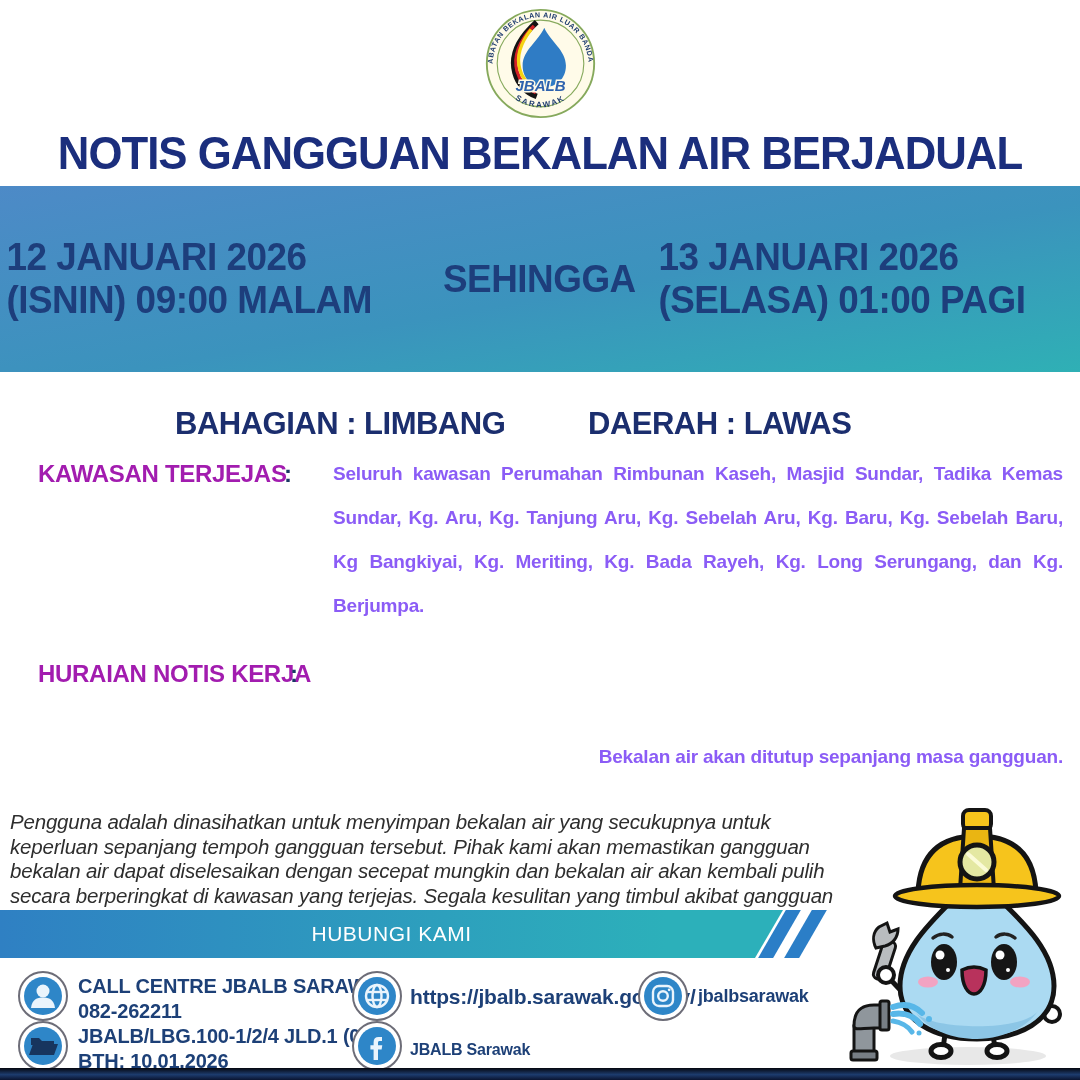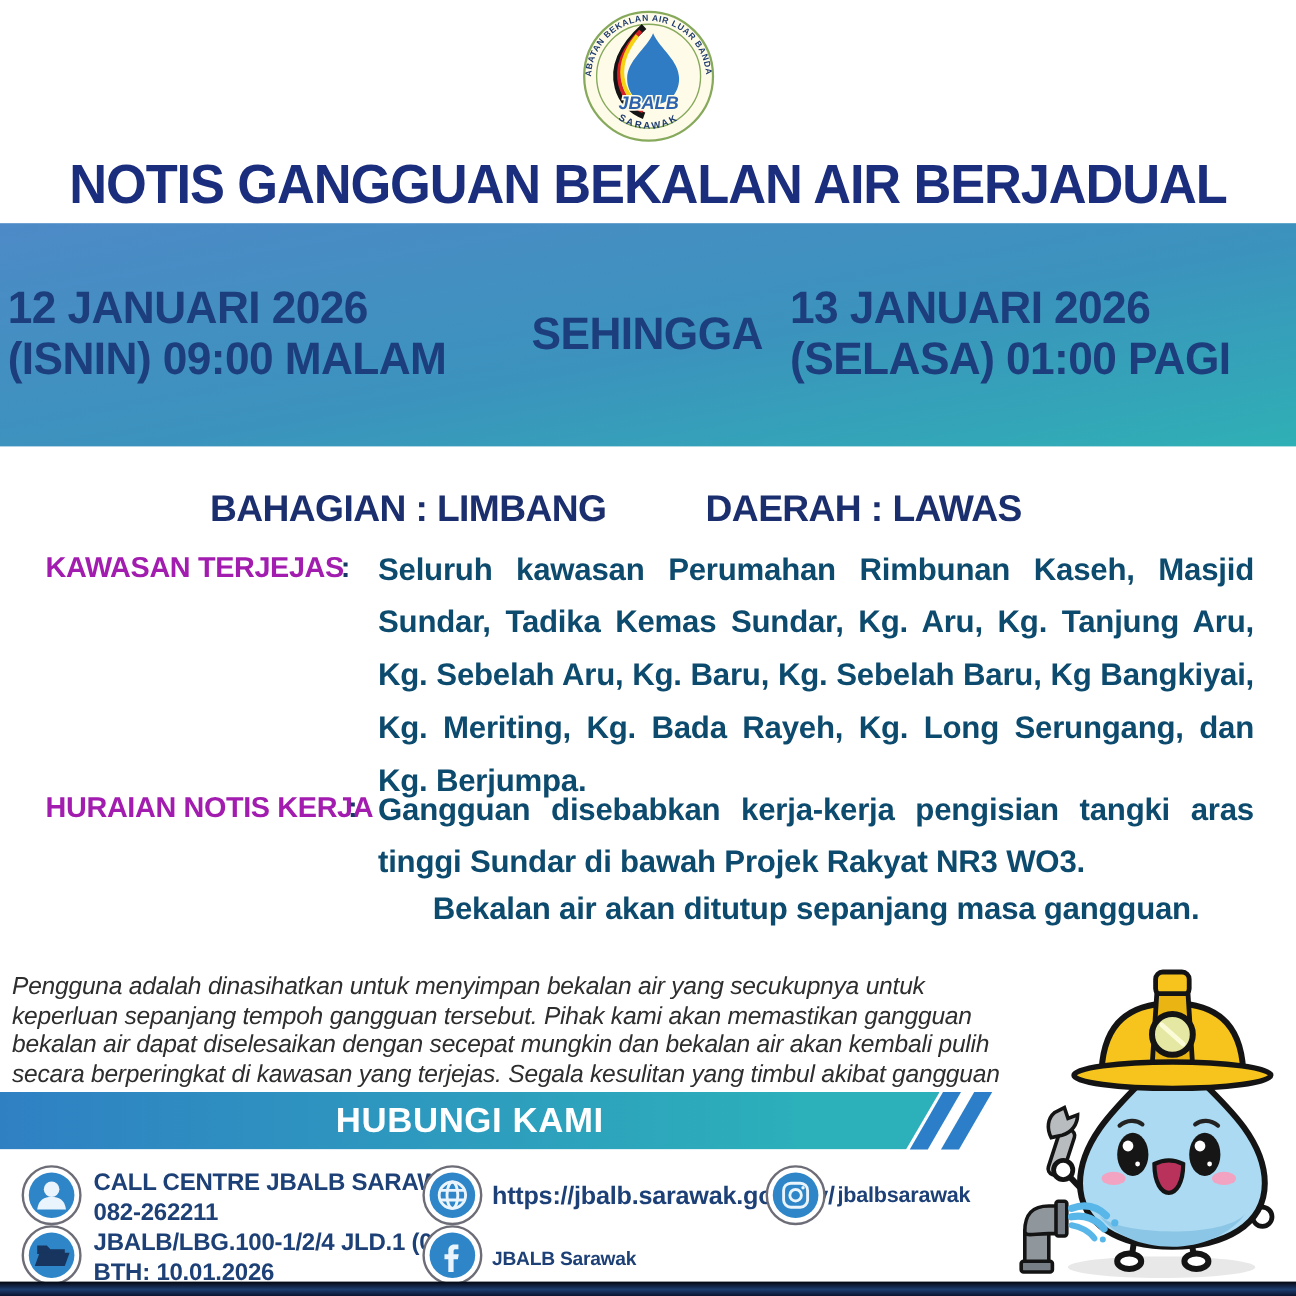--- a/index.html
+++ b/index.html
@@ -16,34 +16,34 @@
                background:linear-gradient(170deg,#4d8ac7 0%,#3b93bd 55%,#2fb0b5 100%);
                display:flex;flex-direction:row;justify-content:center;align-items:center;gap:13px;}
   .date-line{color:#1d3e7c;font-size:38px;font-weight:700;letter-spacing:-0.5px;transform:scaleX(.97);}
 
   
   .region{top:406px;color:#1b2e6e;font-size:31px;font-weight:700;letter-spacing:-0.5px;}
 
   
   .sec-label{color:#a21caf;font-size:24px;font-weight:700;line-height:44px;letter-spacing:-0.3px;}
   .sec-colon{color:#193764;font-size:24px;font-weight:700;line-height:44px;}
-  .sec-text{color:#0c4a6e;font-size:26px;font-weight:700;width:730px;text-align:justify;
-            line-height:44px;letter-spacing:-0.2px;}
+  .sec-text{color:#8b5cf6;font-size:19px;font-weight:700;width:730px;text-align:justify;
+            line-height:44px;letter-spacing:-0.2px;margin-left:18px;}
 
   
   .disclaimer{left:10px;top:810px;width:828px;color:#2e2e2e;font-size:20.5px;font-style:italic;
               line-height:24.5px;letter-spacing:-0.2px;}
 
   
   .hk-wrap{left:0;top:910px;width:830px;height:48px;}
   .hk-main{position:absolute;left:0;top:0;width:783px;height:48px;
            background:linear-gradient(90deg,#2f80c3 0%,#2cb0ba 85%);
            clip-path:polygon(0 0,100% 0,calc(100% - 28px) 100%,0 100%);
            display:flex;align-items:center;justify-content:center;}
-  .hk-title{color:#ffffff;font-size:29px;font-weight:700;letter-spacing:0.5px;}
+  .hk-title{color:#ffffff;font-size:21px;font-weight:400;letter-spacing:0.5px;}
   .hk-stripe{position:absolute;top:0;height:48px;width:15px;background:#2b7ec7;transform:skewX(-30deg);}
 
   
   .cicon{position:absolute;width:46px;height:46px;border-radius:50%;background:#ffffff;
          border:2px solid #6d6d78;display:flex;align-items:center;justify-content:center;}
   .cicon-inner{width:38px;height:38px;border-radius:50%;background:#2e86c8;
                display:flex;align-items:center;justify-content:center;}
   .ctext{position:absolute;color:#1d4077;font-weight:700;font-size:20px;line-height:25px;letter-spacing:-0.2px;}
 
   
@@ -89,22 +89,21 @@
 
   <div class="abs region" style="left:588px;">DAERAH : LAWAS</div>
   <div class="abs region" style="left:175px;">BAHAGIAN : LIMBANG</div>
 
   <div class="abs sec-label" style="left:38px;top:452px;">KAWASAN TERJEJAS</div>
   <div class="abs sec-colon" style="left:284px;top:452px;">:</div>
   <div class="abs sec-text" style="left:315px;top:452px;">Seluruh kawasan Perumahan Rimbunan Kaseh, Masjid Sundar, Tadika Kemas Sundar, Kg. Aru, Kg. Tanjung Aru, Kg. Sebelah Aru, Kg. Baru, Kg. Sebelah Baru, Kg Bangkiyai, Kg. Meriting, Kg. Bada Rayeh, Kg. Long Serungang, dan Kg. Berjumpa.</div>
 
   <div class="abs sec-label" style="left:38px;top:652px;">HURAIAN NOTIS KERJA</div>
   <div class="abs sec-colon" style="left:290px;top:652px;">:</div>
-  <div class="abs sec-text" style="left:315px;top:652px;">Gangguan disebabkan kerja-kerja pengisian tangki aras tinggi Sundar di bawah Projek Rakyat NR3 WO3.</div>
-  <div class="abs sec-text" style="left:315px;top:735px;text-align:center;">Bekalan air akan ditutup sepanjang masa gangguan.</div>
+  <div class="abs sec-text" style="left:315px;top:735px;text-align:right;">Bekalan air akan ditutup sepanjang masa gangguan.</div>
 
   <div class="abs disclaimer">Pengguna adalah dinasihatkan untuk menyimpan bekalan air yang secukupnya untuk keperluan sepanjang tempoh gangguan tersebut. Pihak kami akan memastikan gangguan bekalan air dapat diselesaikan dengan secepat mungkin dan bekalan air akan kembali pulih secara berperingkat di kawasan yang terjejas. Segala kesulitan yang timbul akibat gangguan ini adalah sangat dikesali.</div>
 
   <div class="abs hk-wrap">
     <div class="hk-main">
       <span class="hk-title">HUBUNGI KAMI</span>
     </div>
     <div class="hk-stripe" style="left:772px;"></div>
     <div class="hk-stripe" style="left:798px;"></div>
   </div>

